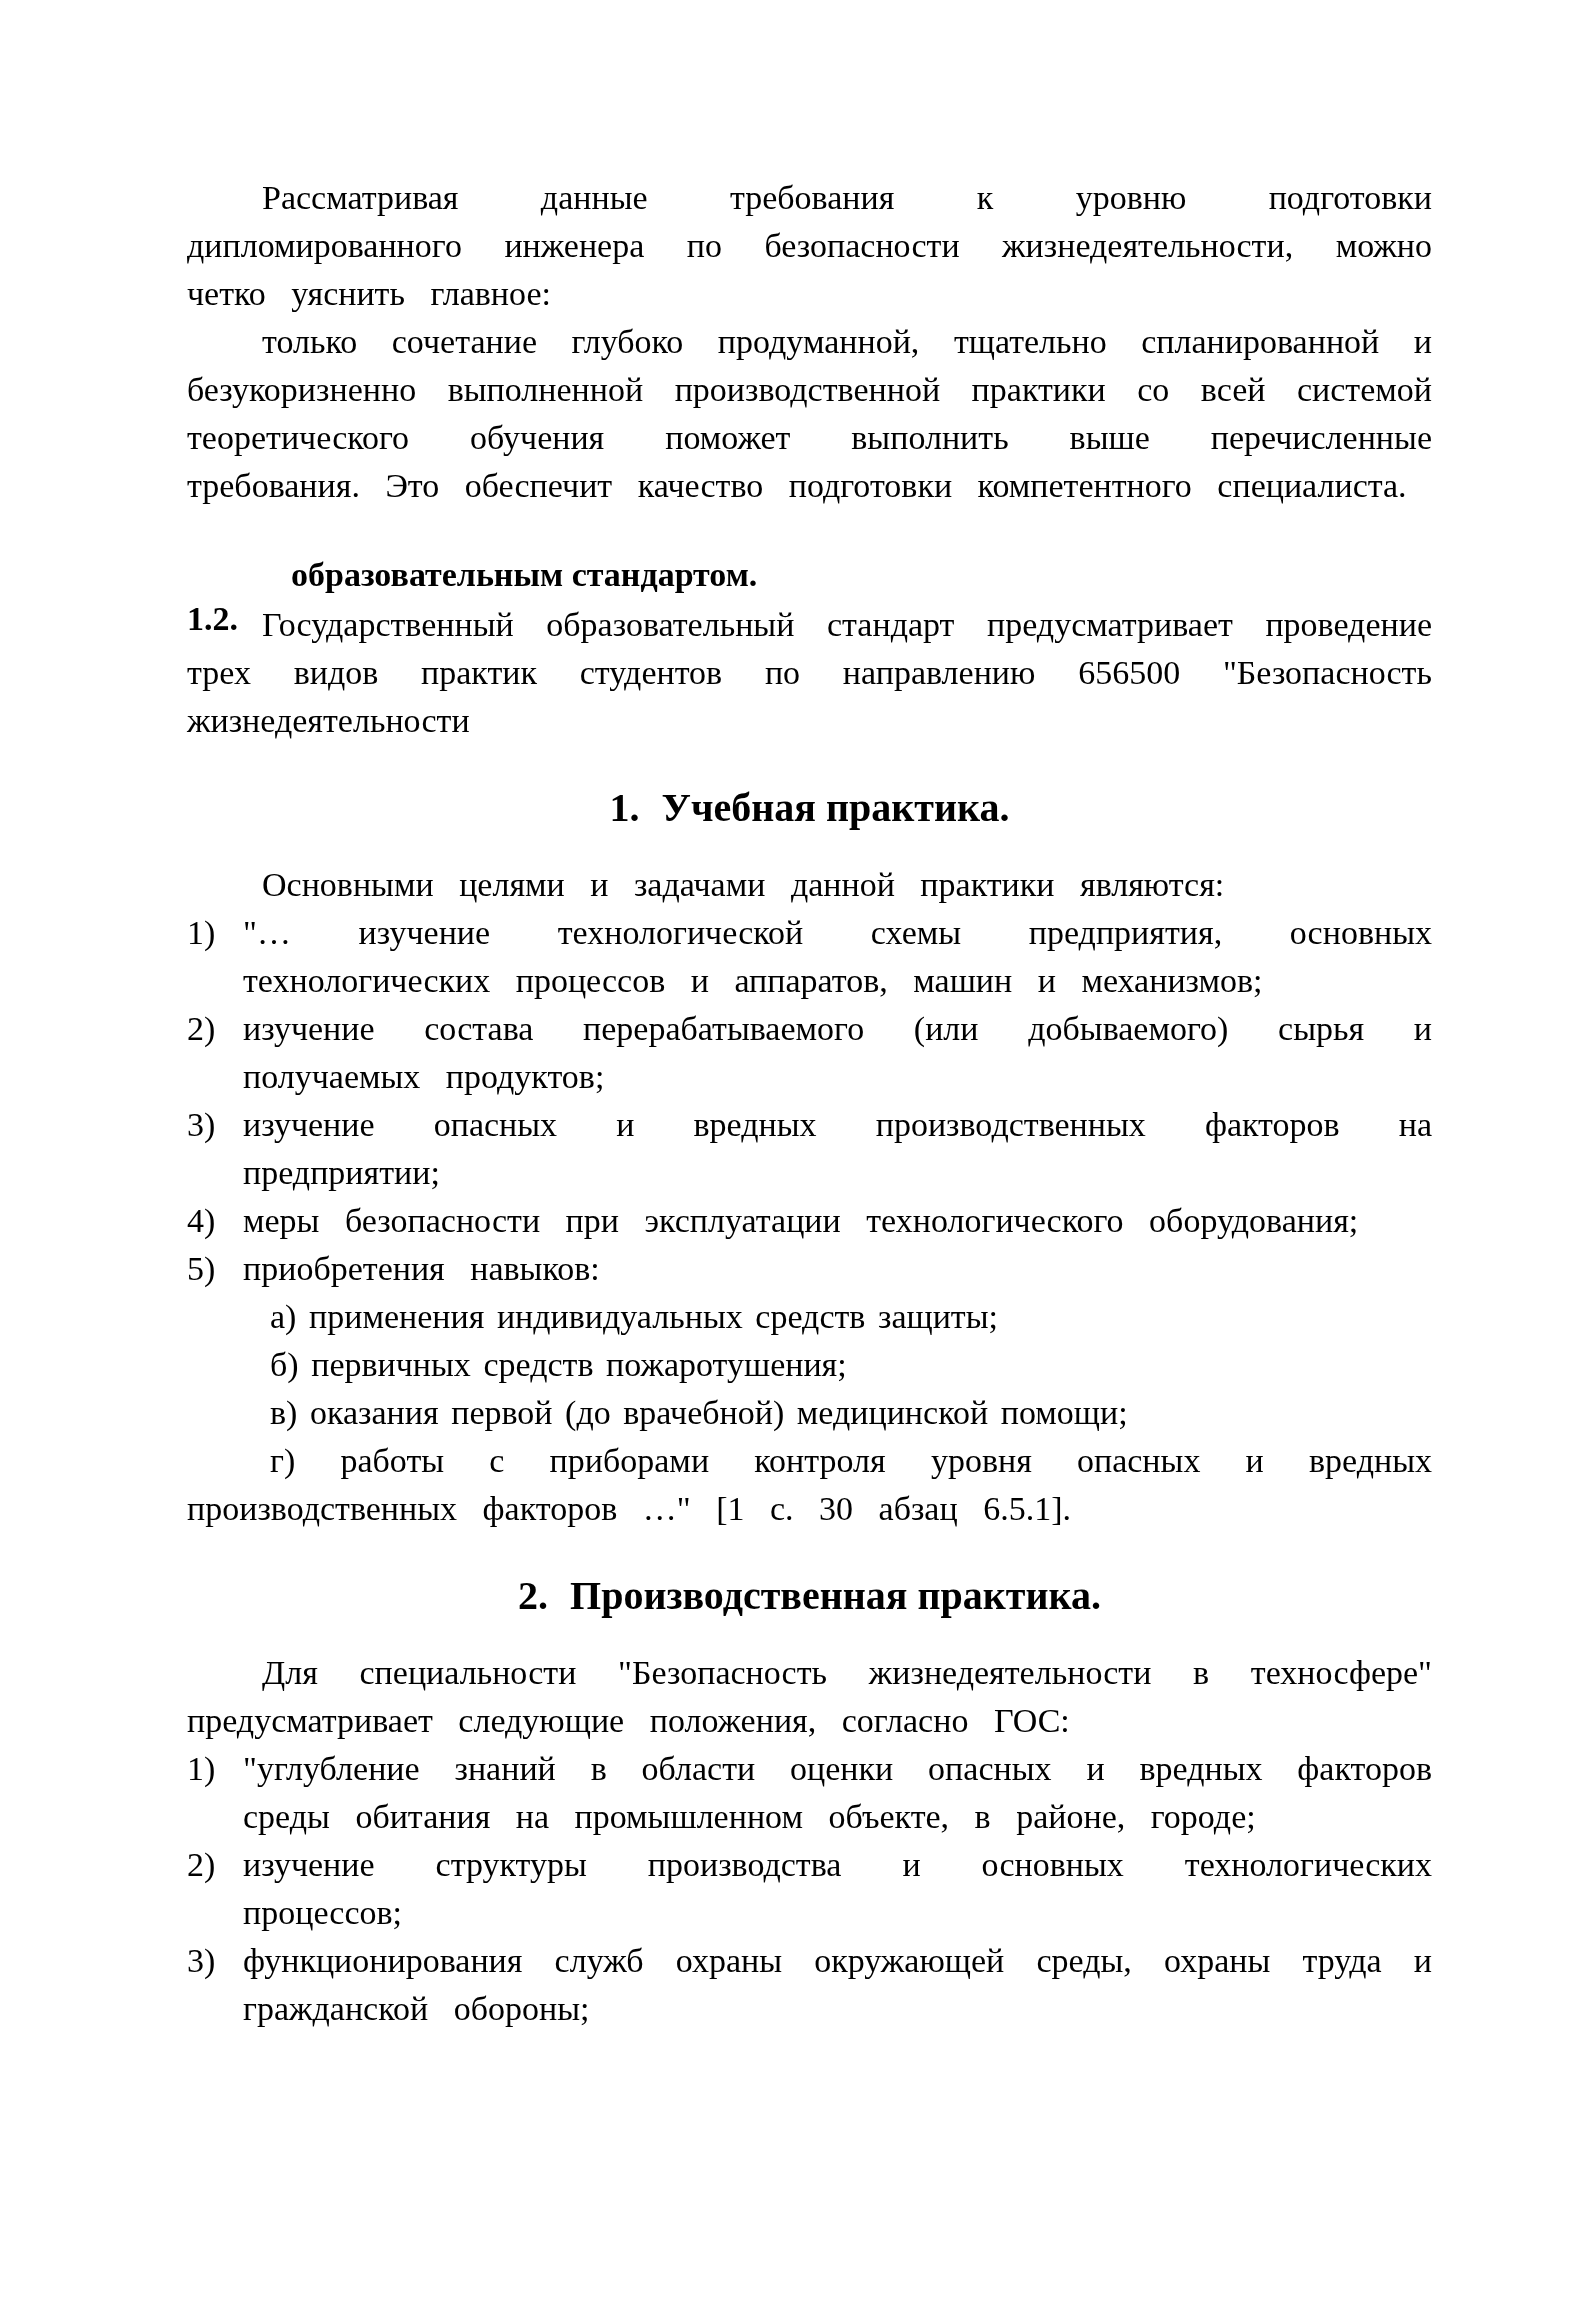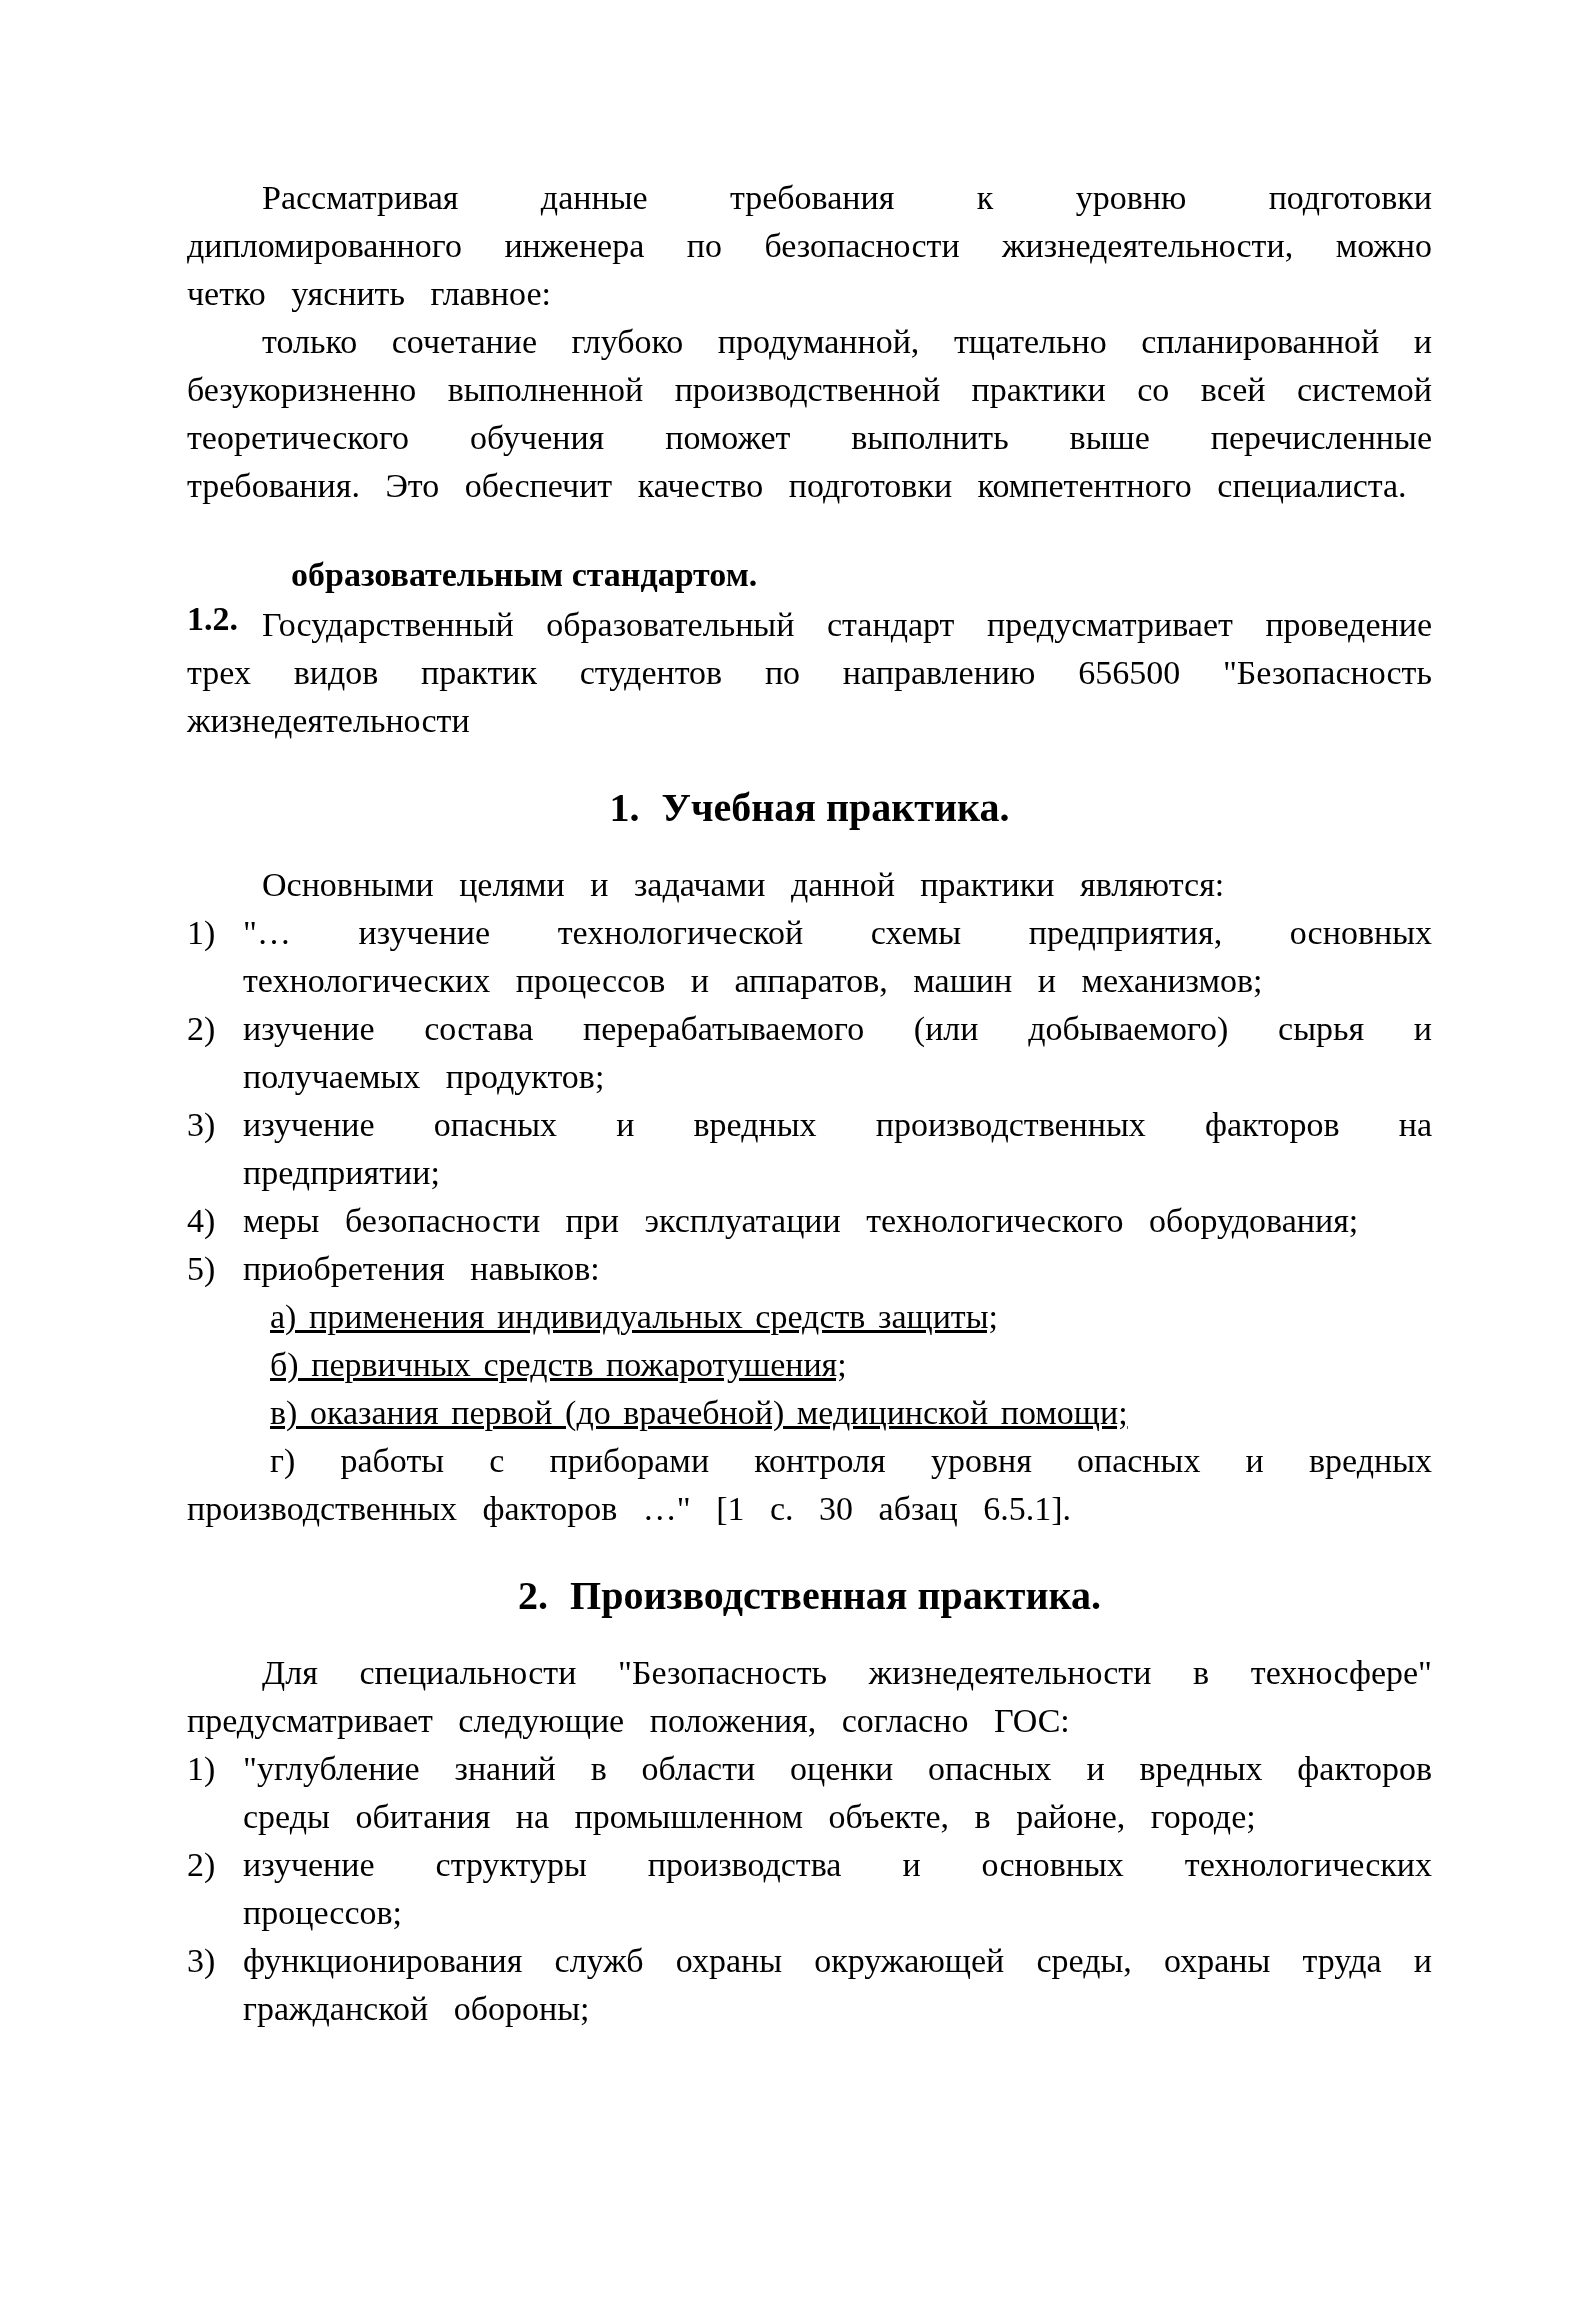--- a/index.html
+++ b/index.html
@@ -82,21 +82,20 @@
     word-spacing: normal;
   }
 
   
   .sub-item {
     padding-left: 83px;
     font-size: 34px;
     line-height: 48px;
     text-align: left;
     word-spacing: 0.12em;
-    text-decoration: underline;
   }
   
   .sub-item-g {
     font-size: 34px;
     line-height: 48px;
     text-align: justify;
     word-spacing: 0.5em;
     text-indent: 83px;
   }
 </style>

